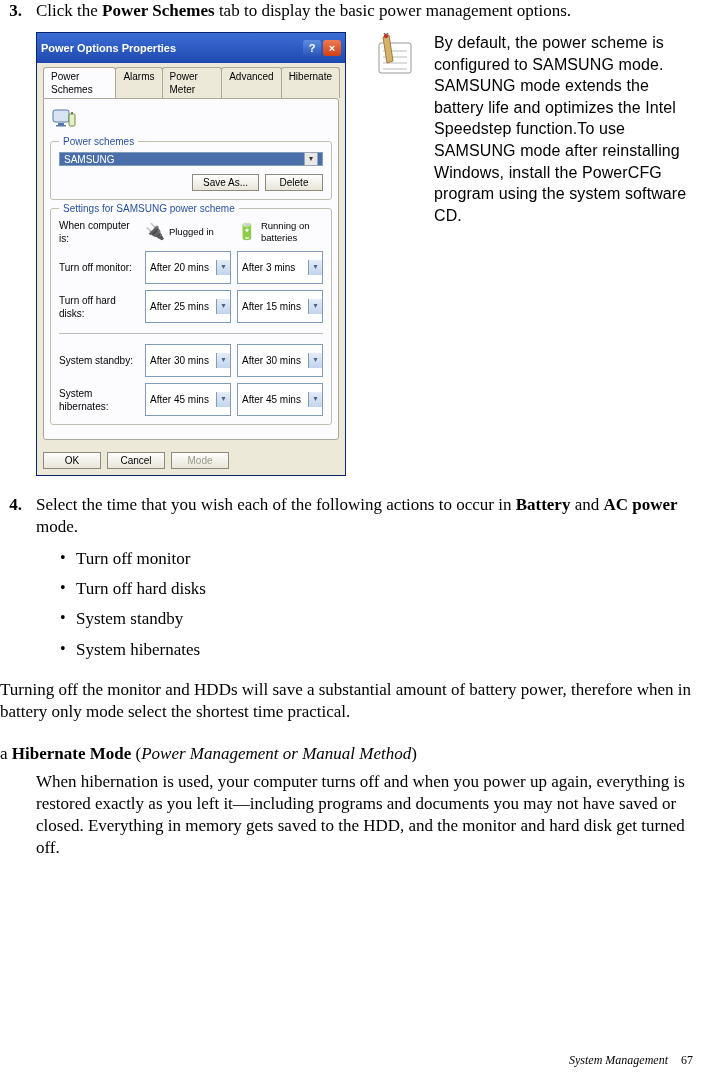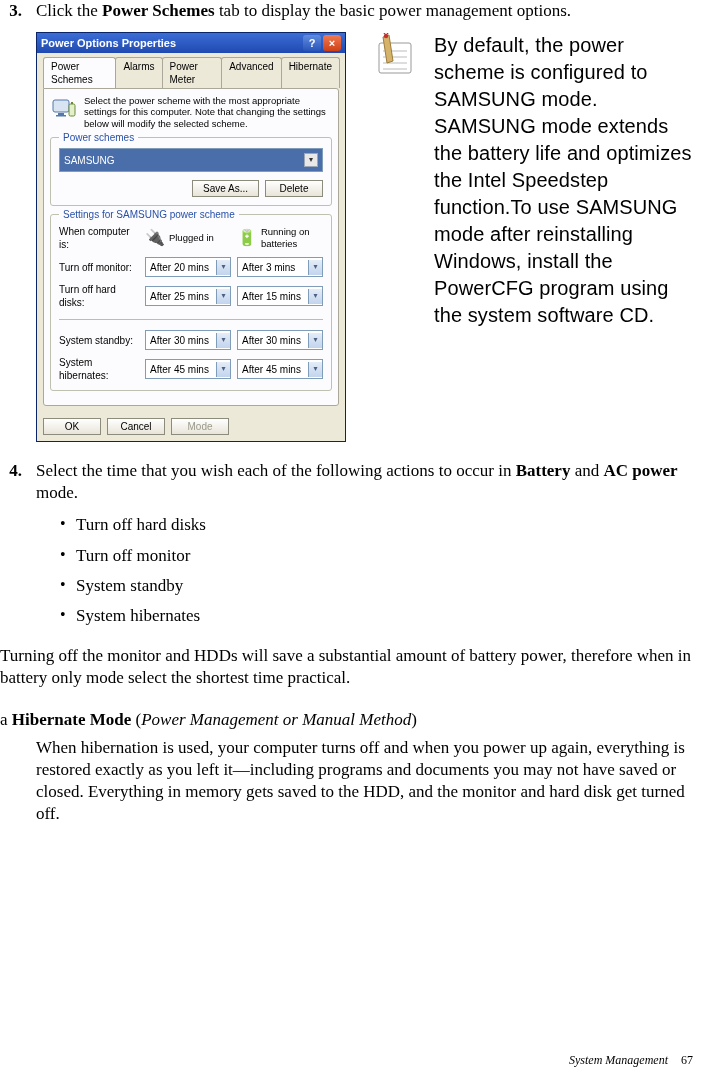--- a/index.html
+++ b/index.html
@@ -41,21 +41,21 @@
   
   .win-dialog {
     width: 310px;
     border: 1px solid #0a246a;
     font-family: Tahoma, Arial, sans-serif;
     font-size: 10px;
     background: #ece9d8;
     position: relative;
   }
   .win-titlebar {
-    height: 20px;
+    height: 30px;
     background: linear-gradient(#3b6ed5,#1f49b0);
     color: #fff;
     display: flex;
     align-items: center;
     padding: 0 4px;
     font-weight: bold;
     font-size: 11px;
   }
   .win-titlebar .tb-spacer { flex: 1; }
   .tb-btn {
@@ -120,21 +120,21 @@
   .groupbox-title {
     position: absolute;
     top: -7px; left: 8px;
     background: #fcfcfe;
     padding: 0 4px;
     font-size: 10px;
     color: #2850a8;
   }
   .scheme-select {
     width: 100%;
-    height: 24px;
+    height: 14px;
     border: 1px solid #7f9db9;
     background: #4a6eaa;
     color: #fff;
     font-size: 10px;
     display: flex;
     align-items: center;
     padding: 0 4px;
     justify-content: space-between;
   }
   .scheme-select .arrow {
@@ -168,21 +168,21 @@
     align-items: center;
     font-size: 10px;
   }
   .col-head {
     display: flex;
     align-items: center;
     gap: 4px;
     font-size: 9.5px;
   }
   .dd {
-    height: 20px;
+    height: 33px;
     border: 1px solid #7f9db9;
     background: #fff;
     display: flex;
     align-items: center;
     justify-content: space-between;
     padding: 0 0 0 4px;
     font-size: 10px;
   }
   .dd .arrow {
     width: 14px; height: 15px;
@@ -205,21 +205,21 @@
   }
   .note-icon {
     width: 48px; height: 48px;
     flex: 0 0 48px;
     display: flex;
     align-items: center;
     justify-content: center;
   }
   .note-text {
     font-family: Arial, Helvetica, sans-serif;
-    font-size: 20px;
+    font-size: 16px;
     line-height: 1.35;
     letter-spacing: 0.1px;
   }
   .bullets {
     margin: 6px 0 18px 54px;
     padding: 0;
     list-style: none;
   }
   .bullets li {
     position: relative;
@@ -294,21 +294,20 @@
         <div class="scheme-desc">
           <div class="scheme-icon">
             <svg width="26" height="26" viewBox="0 0 26 26">
               <rect x="2" y="4" width="16" height="12" rx="2" fill="#d8e4f2" stroke="#5577aa"></rect>
               <rect x="7" y="17" width="6" height="2" fill="#5577aa"></rect>
               <rect x="5" y="19" width="10" height="1.5" fill="#5577aa"></rect>
               <rect x="18" y="8" width="6" height="12" rx="1.5" fill="#e3f0c9" stroke="#6a8a3a"></rect>
               <rect x="20" y="6" width="2" height="2" fill="#6a8a3a"></rect>
             </svg>
           </div>
-          <div>Select the power scheme with the most appropriate settings for this computer. Note that changing the settings below will modify the selected scheme.</div>
         </div>
 
         <div class="groupbox">
           <div class="groupbox-title">Power schemes</div>
           <div class="scheme-select">
             <span>SAMSUNG</span>
             <span class="arrow">▾</span>
           </div>
           <div class="btn-row">
             <div class="win-btn">Save As...</div>
@@ -398,22 +397,22 @@
   </div>
 
   <div class="step-line">
     <div class="step-num">4.</div>
     <div class="step-text">
       <span>Select the time that you wish each of the following actions to occur in </span><span class="bold">Battery</span><span> and </span><span class="bold">AC power</span><span> mode.</span>
     </div>
   </div>
 
   <ul class="bullets">
+    <li>Turn off monitor</li>
     <li>Turn off hard disks</li>
-    <li>Turn off monitor</li>
     <li>System standby</li>
     <li>System hibernates</li>
   </ul>
 
   <div class="para">Turning off the monitor and HDDs will save a substantial amount of battery power, therefore when in battery only mode select the shortest time practical.</div>
 
   <div class="sec-head">
     <span>a </span><span class="bold">Hibernate Mode </span><span>(</span><span class="italic">Power Management or Manual Method</span><span>)</span>
   </div>
 

